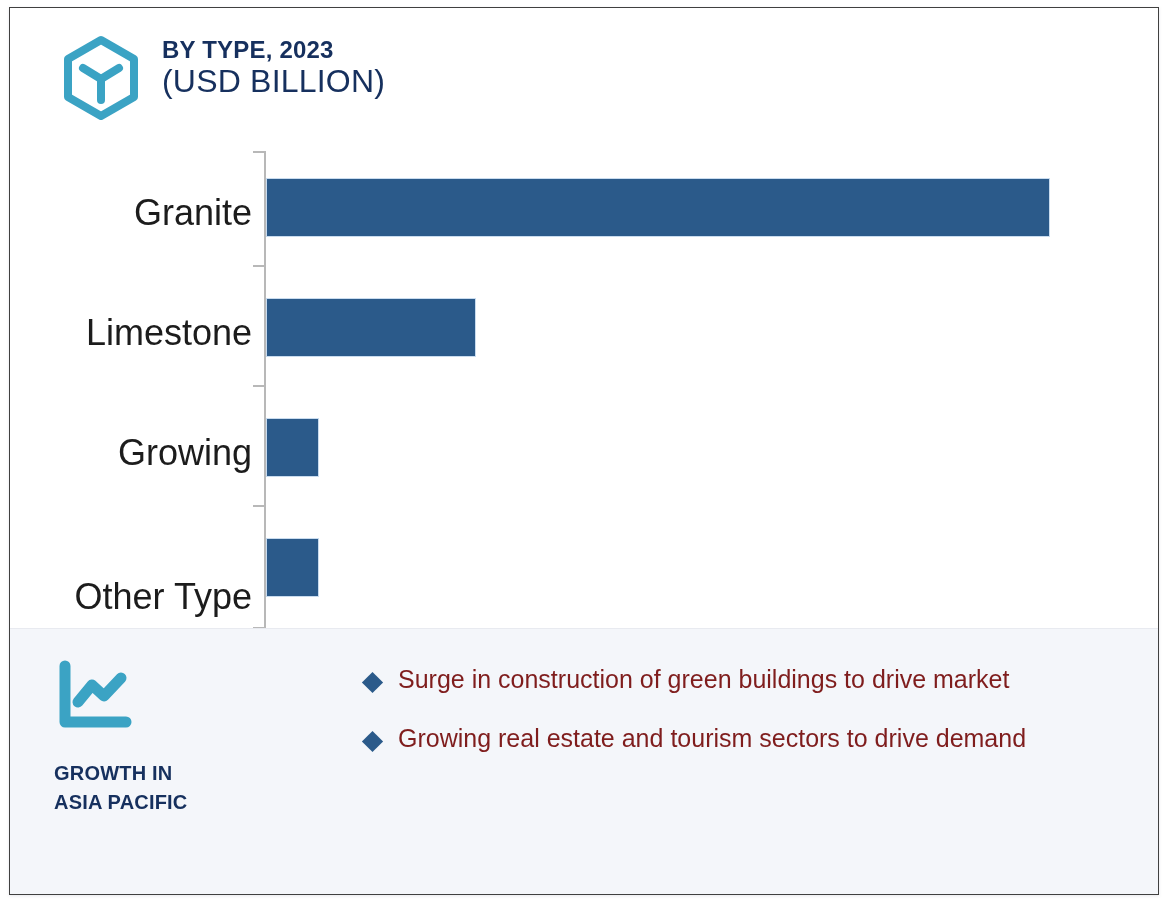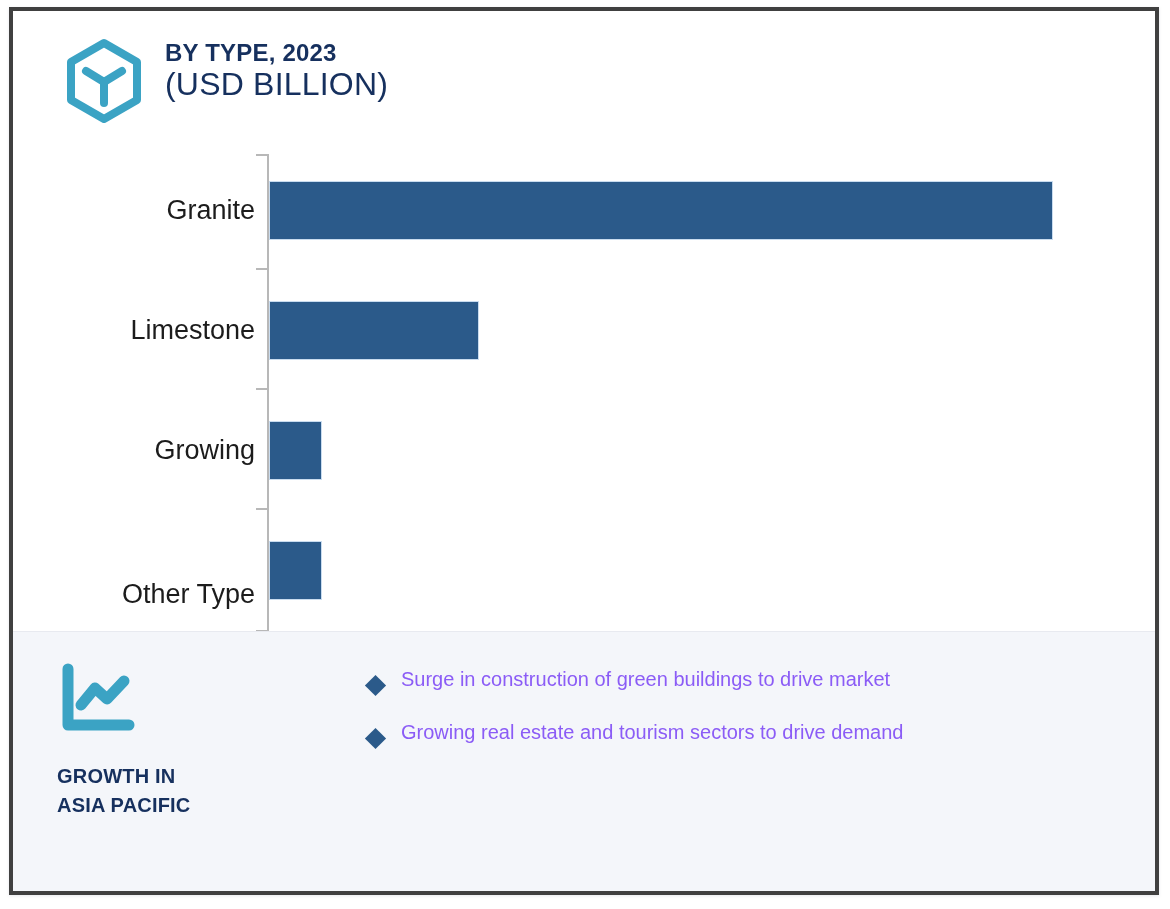--- a/index.html
+++ b/index.html
@@ -14,21 +14,21 @@
     overflow: hidden;
   }
 
   .card {
     position: absolute;
     left: 9px;
     top: 7px;
     width: 1150px;
     height: 888px;
     background: #ffffff;
-    border: 4px solid #404040;
+    border: 1px solid #404040;
     box-shadow: 0 1px 3px rgba(120,130,150,0.18);
     box-sizing: border-box;
     overflow: hidden;
   }
 
   
   .header {
     position: absolute;
     left: 0;
     top: 0;
@@ -91,21 +91,21 @@
     width: 11px;
     height: 2px;
     background: #b8b8b8;
     left: 243px;
   }
   .cat-label {
     position: absolute;
     right: 908px;           
     width: 230px;
     text-align: right;
-    font-size: 27px;
+    font-size: 36px;
     color: #1c1c1c;
     white-space: nowrap;
   }
   .bar {
     position: absolute;
     left: 256px;
     height: 59px;
     background: #2b5a8a;
     border: 1px solid #c9dcef;
     box-sizing: border-box;
@@ -143,22 +143,22 @@
   .bullets {
     position: absolute;
     left: 353px;
     top: 34px;
     width: 740px;
   }
   .bullet {
     position: relative;
     padding-left: 35px;
     margin-bottom: 26px;
-    font-size: 20px;
-    color: #8b5cf6;
+    font-size: 25px;
+    color: #7f1d1d;
     line-height: 1.33;
   }
   .bullet-diamond {
     position: absolute;
     left: 2px;
     top: 12px;
     width: 15px;
     height: 15px;
     background: #2b5a8a;
     transform: rotate(45deg);

